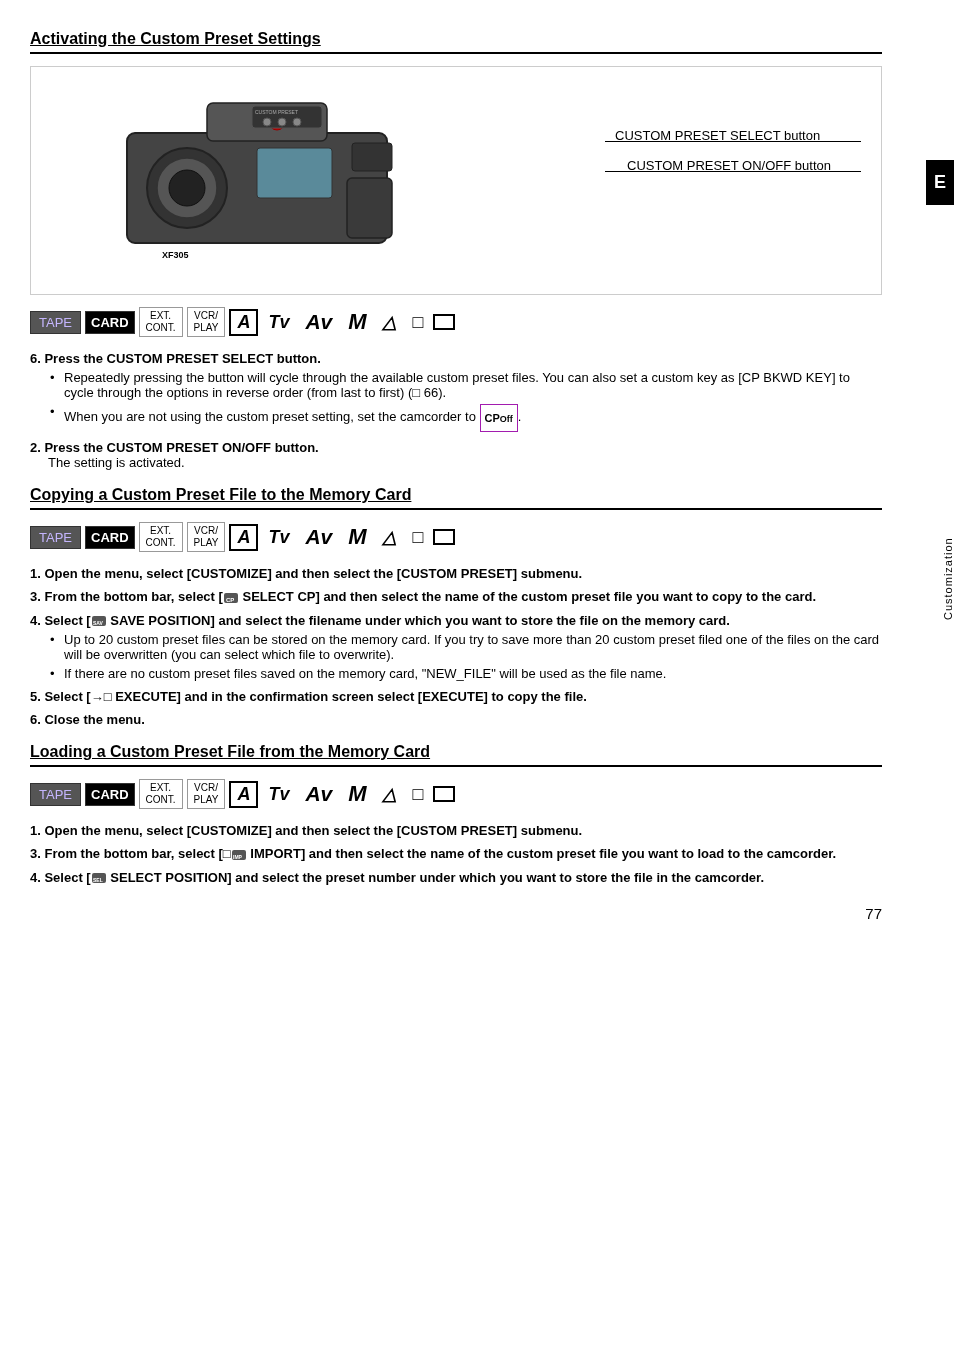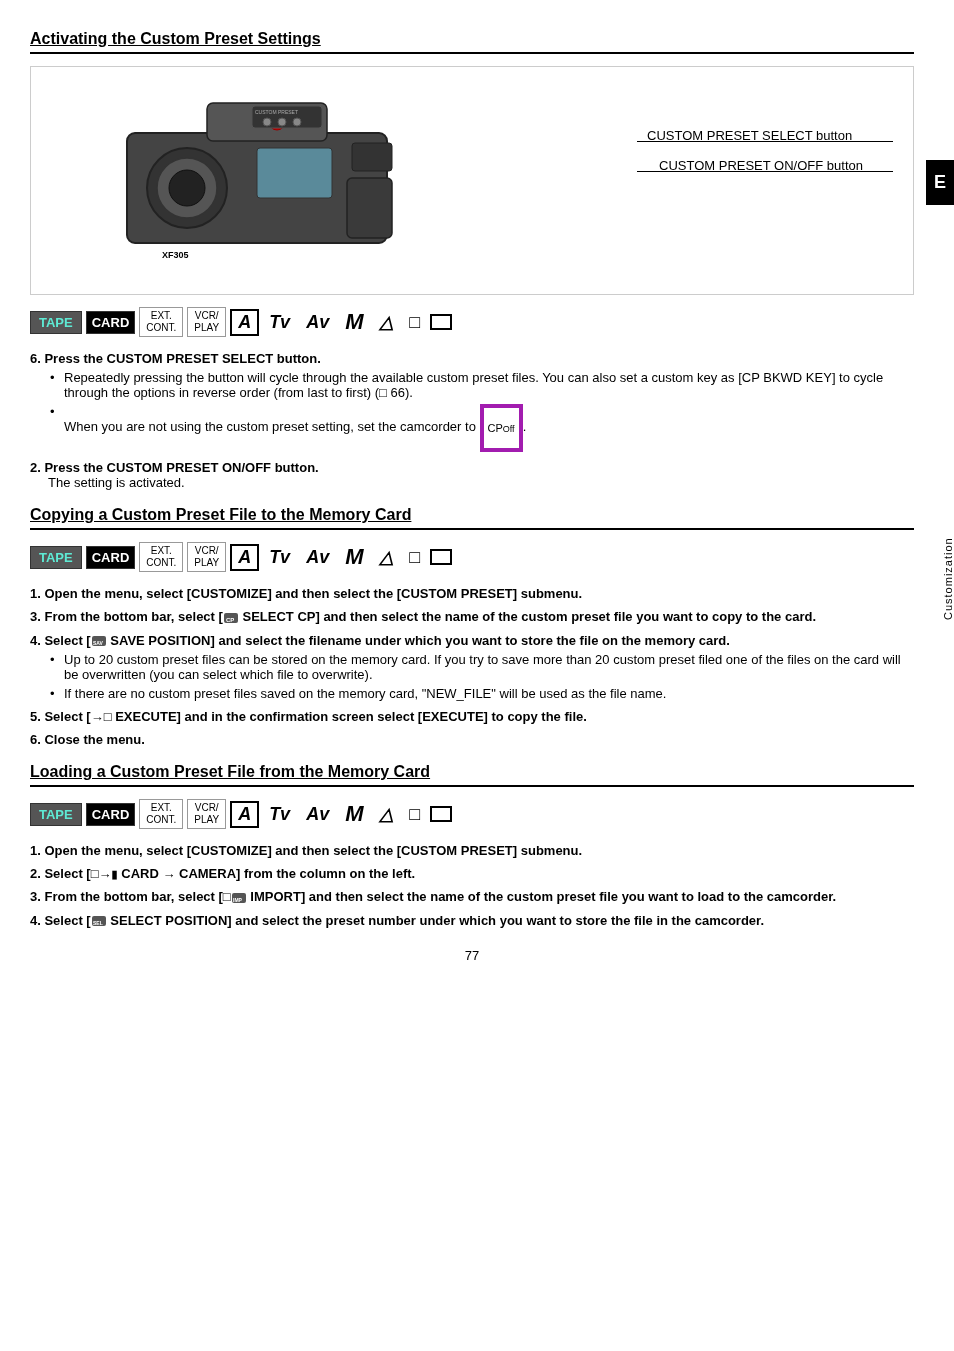--- a/index.html
+++ b/index.html
@@ -32,22 +32,22 @@
       min-height: 200px;
       display: flex;
       align-items: center;
       justify-content: center;
       position: relative;
       background: #fff;
     }
 
     .mode-tape {
       background: #555;
-      color: #5eead4;
-      font-weight: bold;
+      color: #c4b5fd;
+      font-weight: normal;
       font-size: 13px;
       padding: 3px 8px;
       border: 1px solid #333;
     }
 
     .mode-card {
       background: #000;
       color: #fff;
       font-weight: bold;
       font-size: 13px;
@@ -78,21 +78,21 @@
       font-weight: bold;
       padding: 1px 6px;
     }
 
     .mode-icon-tv {
       font-size: 18px;
       font-style: italic;
     }
 
     .mode-icon-av {
-      font-size: 18px;
+      font-size: 21px;
       font-style: italic;
       font-weight: bold;
     }
 
     .mode-icon-m {
       font-size: 22px;
       font-weight: bold;
       font-style: italic;
     }
 
@@ -164,32 +164,32 @@
       text-orientation: mixed;
       transform: rotate(180deg);
       letter-spacing: 1px;
       height: 120px;
       display: flex;
       align-items: center;
     }
 
     
     .page-num {
-      text-align: center;
+      text-align: right;
       margin-top: 20px;
-      font-size: 13px;
+      font-size: 15px;
     }
 
     
     .cp-off-badge {
       display: inline-block;
-      border: 4px solid #a21caf;
+      border: 1px solid #a21caf;
       font-size: 11px;
-      padding: 14px 4px;
-      font-weight: normal;
+      padding: 7px 4px;
+      font-weight: bold;
       vertical-align: middle;
     }
 
     .bold { font-weight: bold; }
 
     .mode-bar-wrapper {
       display: flex;
       align-items: center;
       gap: 4px;
       margin-bottom: 14px;
@@ -197,21 +197,21 @@
     }
 
   </style>
 </head>
 <body>
 
 <div class="side-tab">E</div>
 
 <div class="side-custom">Customization</div>
 
-<div style="">
+<div style="margin-right: 32px;">
 
   <h2 class="section-title">Activating the Custom Preset Settings</h2>
 
   <div class="camera-box">
     <div style="position: relative; width: 100%; height: 195px; display: flex; align-items: center; justify-content: center;">
 
       <svg width="330" height="170" viewBox="0 0 330 170" style="position:absolute; left:60px; top:10px;">
 
         <rect x="20" y="40" width="260" height="110" rx="8" fill="#444" stroke="#222" stroke-width="2"></rect>
 
@@ -340,23 +340,20 @@
     <span class="mode-icon mode-icon-scene">△</span>
     <span class="mode-icon mode-icon-mic">□</span>
     <span class="mode-icon-sq"></span>
   </div>
 
   <ol class="num-list">
     <li>
       <span class="bold">1. Open the menu, select [CUSTOMIZE] and then select the [CUSTOM PRESET] submenu.</span>
     </li>
     <li style="margin-top:6px;">
-      <span class="bold">2. Select [□→<span style="font-size:11px;">▮</span> CARD → CAMERA] from the column on the left.</span>
-    </li>
-    <li style="margin-top:6px;">
       <span class="bold">3. From the bottom bar, select [□<svg width="16" height="14" viewBox="0 0 16 14" style="vertical-align:middle;display:inline-block;">
             <rect x="1" y="2" width="14" height="10" rx="2" fill="#555"></rect>
             <text x="2" y="11" font-size="5" fill="#fff" font-family="Arial">IMP</text>
           </svg> IMPORT] and then select the name of the custom preset file you want to load to the camcorder.</span>
     </li>
     <li style="margin-top:6px;">
       <span class="bold">4. Select [<svg width="16" height="14" viewBox="0 0 16 14" style="vertical-align:middle;display:inline-block;">
             <rect x="1" y="2" width="14" height="10" rx="2" fill="#555"></rect>
             <text x="2" y="11" font-size="5" fill="#fff" font-family="Arial">SEL</text>
           </svg> SELECT POSITION] and select the preset number under which you want to store the file in the camcorder.</span>

